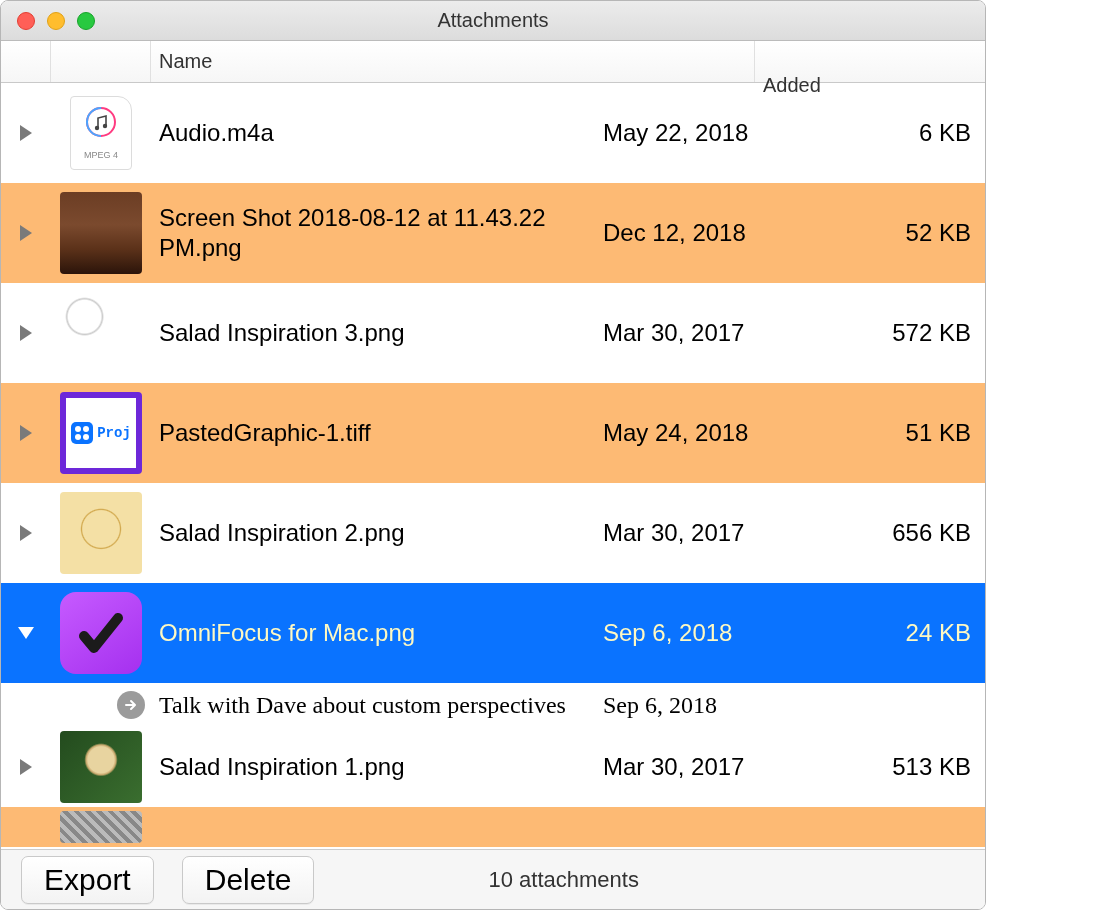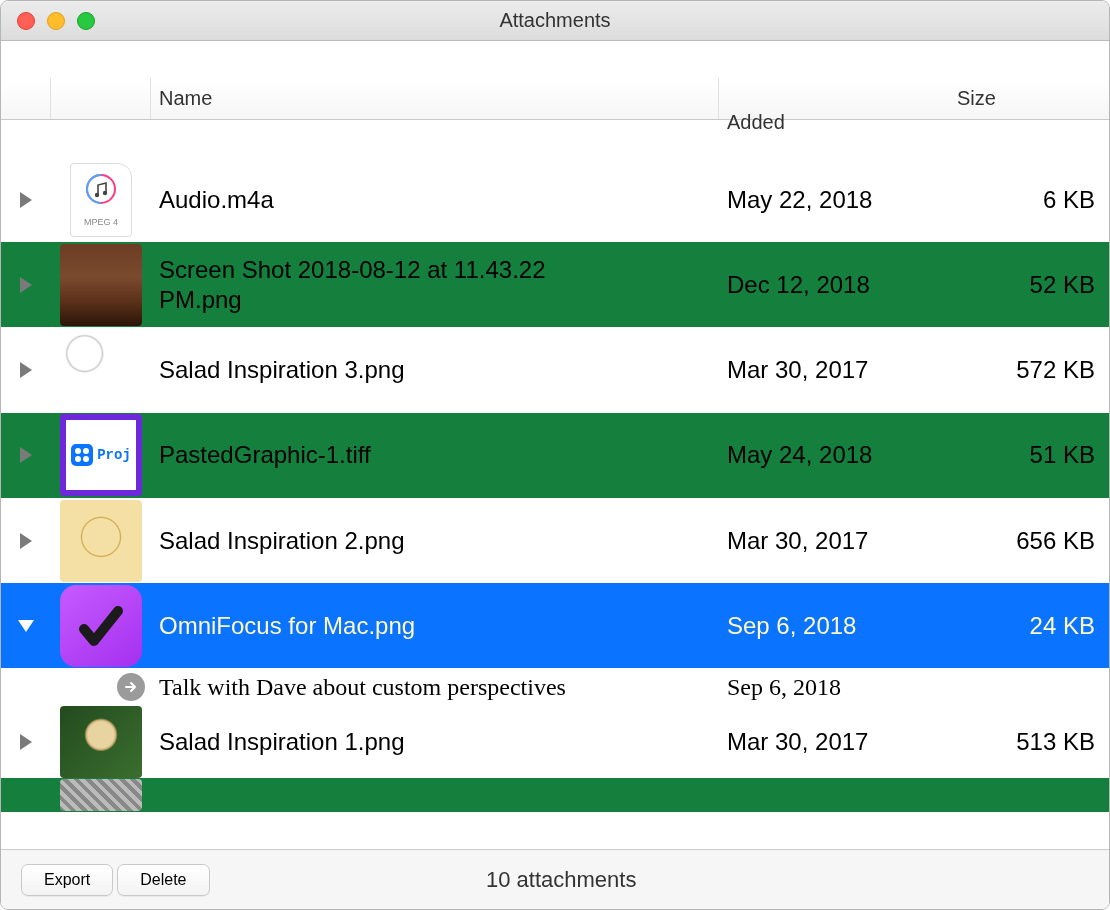--- a/index.html
+++ b/index.html
@@ -5,29 +5,28 @@
   * { box-sizing: border-box; }
   html, body { margin: 0; padding: 0; }
   body {
     font-family: -apple-system, BlinkMacSystemFont, "Helvetica Neue", Arial, sans-serif;
     background: #fff;
     width: 1110px;
     height: 910px;
     overflow: hidden;
   }
   .window {
-    width: 1110px;
+    width: 986px;
     height: 910px;
     display: flex;
     flex-direction: column;
     border: 1px solid #b6b6b6;
     border-radius: 8px;
     overflow: hidden;
     background: #fff;
-    gap: 37px;
   }
   .titlebar {
     height: 40px;
     background: linear-gradient(#ececec, #dcdcdc);
     border-bottom: 1px solid #bbb;
     display: flex;
     align-items: center;
     position: relative;
   }
   .traffic-lights {
@@ -69,21 +68,21 @@
     flex-direction: column;
   }
   .row {
     display: flex;
     align-items: center;
     height: 100px;
     border-bottom: 0;
     font-size: 24px;
     color: #000;
   }
-  .row.alt { background: #15803d; align-items: center; }
+  .row.alt { background: #fdba74; align-items: center; }
   .row.selected { background: #0a73ff; color: #fef9c3; }
   .row .col-disclosure {
     width: 50px;
     display: flex;
     align-items: center;
     justify-content: center;
   }
   .row .col-thumb {
     width: 100px;
     display: flex;
@@ -240,22 +239,22 @@
     align-items: center;
     padding: 0 20px;
     font-size: 22px;
     color: #333;
   }
   .footer .btn {
     background: linear-gradient(#ffffff, #f3f3f3);
     border: 1px solid #c9c9c9;
     border-radius: 7px;
     padding: 6px 22px;
-    font-size: 16px;
-    margin-right: 4px;
+    font-size: 30px;
+    margin-right: 28px;
     cursor: pointer;
     box-shadow: 0 1px 0 rgba(0,0,0,0.05);
   }
   .footer .status {
     flex: 1;
     text-align: center;
     margin-right: 180px;
   }
 </style>
 </head>
@@ -273,23 +272,20 @@
   </div>
 
   <div class="header-row">
     <div class="col-disclosure"></div>
     <div class="col-thumb"></div>
     <div class="col-name">
         <span>Name</span>
       </div>
     <div class="col-added">
         <span>Added</span>
-      </div>
-    <div class="col-size">
-        <span>Size</span>
       </div>
   </div>
 
   <div class="rows">
 
     <div class="row">
       <div class="col-disclosure">
           <div class="disclosure"></div>
         </div>
       <div class="col-thumb">

